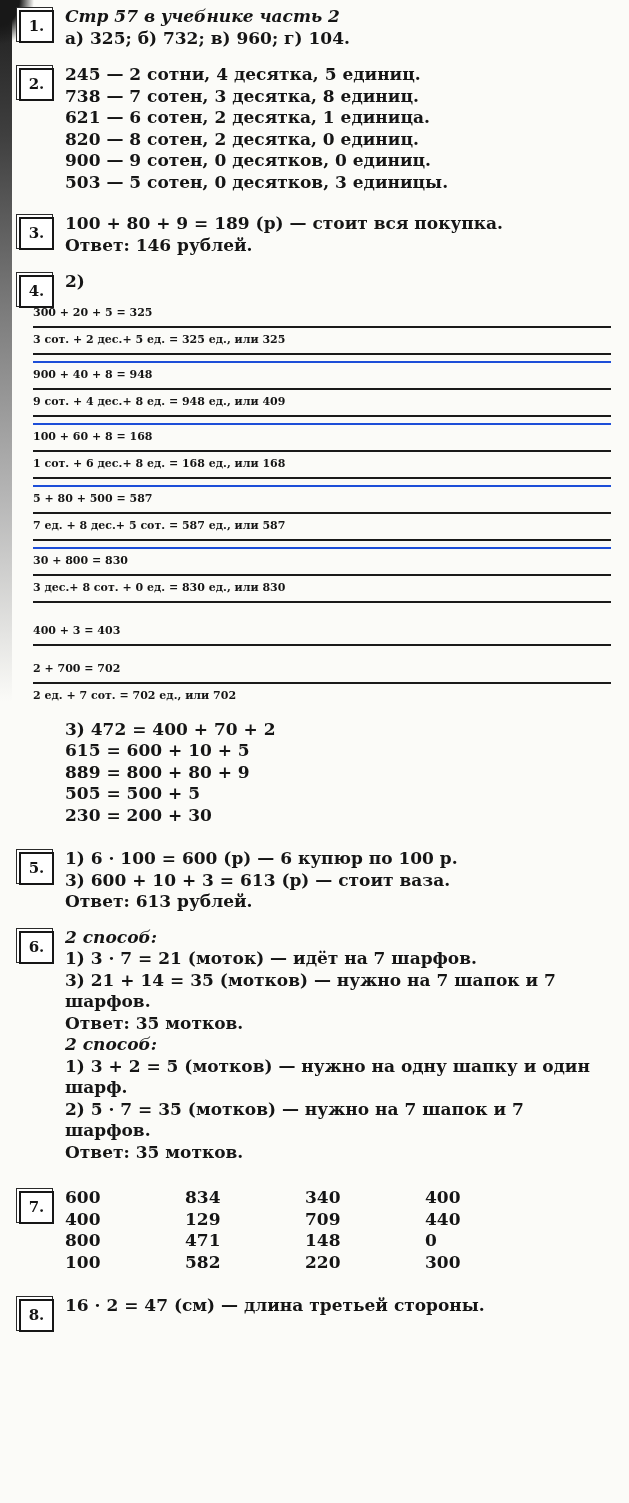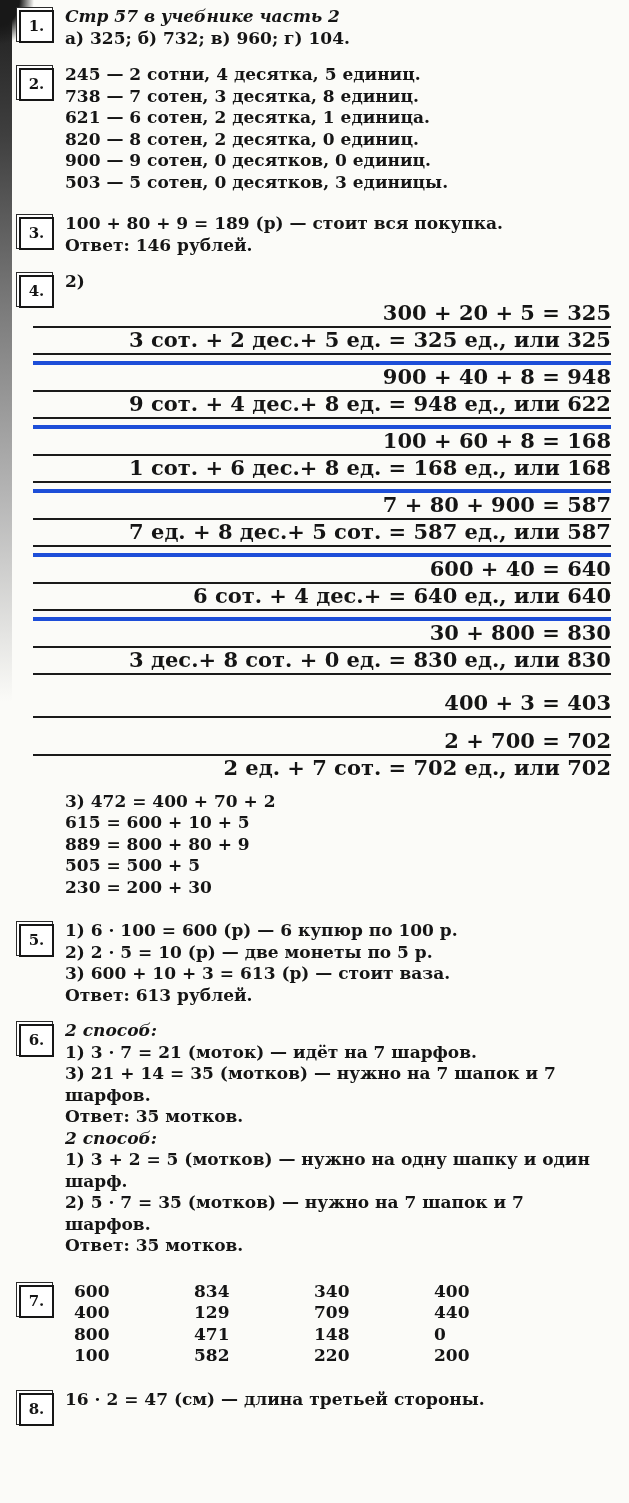--- a/index.html
+++ b/index.html
@@ -33,32 +33,32 @@
   #p1{margin-top:6px;}
   #p2{margin-top:15px;}
   #p3{margin-top:20px;}
   #p4{margin-top:15px;}
   #p5{margin-top:22px;}
   #p6{margin-top:14px;}
   #p7{margin-top:24px;}
   #p8{margin-top:22px;}
   
   .sum-table{margin:8px 0 10px -32px;width:578px;}
-  .group{border-top:4px solid #1d4ed8;margin-top:6px;}
+  .group{border-top:2px solid #1d4ed8;margin-top:6px;}
   .group:first-child{border-top:none;margin-top:0;}
   .trow{
-    text-align:right;padding:2px 0 3px;
+    text-align:left;padding:2px 0 3px;
     border-bottom:2px solid #1a1a1a;
-    font-size:21px;line-height:20px;
+    font-size:11px;line-height:20px;
   }
   .group:last-child .trow:last-child{border-bottom:none;}
   .group.gap-lg{border-top:none;margin-top:16px;}
   .group.tight{border-top:none;margin-top:11px;}
   
-  .numgrid{display:grid;grid-template-columns:120px 120px 120px 125px;margin-left:9px;}
+  .numgrid{display:grid;grid-template-columns:120px 120px 120px 125px;}
   .numgrid .cell{line-height:21.5px;}
 </style>
 </head>
 <body>
 
 <div class="edge-strip"></div>
 <div class="corner-blob"></div>
 
 <section class="problem" id="p1">
   <div class="numbox">
@@ -100,33 +100,29 @@
   </div>
   <div class="content">
     <div class="line">2)</div>
     <div class="sum-table">
       <div class="group">
         <div class="trow">300 + 20 + 5 = 325</div>
         <div class="trow">3 сот. + 2 дес.+ 5 ед. = 325 ед., или 325</div>
       </div>
       <div class="group">
         <div class="trow">900 + 40 + 8 = 948</div>
-        <div class="trow">9 сот. + 4 дес.+ 8 ед. = 948 ед., или 622</div>
+        <div class="trow">9 сот. + 4 дес.+ 8 ед. = 948 ед., или 409</div>
       </div>
       <div class="group">
         <div class="trow">100 + 60 + 8 = 168</div>
         <div class="trow">1 сот. + 6 дес.+ 8 ед. = 168 ед., или 168</div>
       </div>
       <div class="group">
-        <div class="trow">7 + 80 + 900 = 587</div>
+        <div class="trow">5 + 80 + 500 = 587</div>
         <div class="trow">7 ед. + 8 дес.+ 5 сот. = 587 ед., или 587</div>
-      </div>
-      <div class="group">
-        <div class="trow">600 + 40 = 640</div>
-        <div class="trow">6 сот. + 4 дес.+ = 640 ед., или 640</div>
       </div>
       <div class="group">
         <div class="trow">30 + 800 = 830</div>
         <div class="trow">3 дес.+ 8 сот. + 0 ед. = 830 ед., или 830</div>
       </div>
       <div class="group gap-lg">
         <div class="trow">400 + 3 = 403</div>
       </div>
       <div class="group tight">
         <div class="trow">2 + 700 = 702</div>
@@ -140,21 +136,20 @@
     <div class="line">230 = 200 + 30</div>
   </div>
 </section>
 
 <section class="problem" id="p5">
   <div class="numbox">
     <div class="numbox-inner">5.</div>
   </div>
   <div class="content">
     <div class="line">1) 6 · 100 = 600 (р) — 6 купюр по 100 р.</div>
-    <div class="line">2) 2 · 5 = 10 (р) — две монеты по 5 р.</div>
     <div class="line">3) 600 + 10 + 3 = 613 (р) — стоит ваза.</div>
     <div class="line">Ответ: 613 рублей.</div>
   </div>
 </section>
 
 <section class="problem" id="p6">
   <div class="numbox">
     <div class="numbox-inner">6.</div>
   </div>
   <div class="content">
@@ -183,21 +178,21 @@
       <div class="cell">129</div>
       <div class="cell">709</div>
       <div class="cell">440</div>
       <div class="cell">800</div>
       <div class="cell">471</div>
       <div class="cell">148</div>
       <div class="cell">0</div>
       <div class="cell">100</div>
       <div class="cell">582</div>
       <div class="cell">220</div>
-      <div class="cell">200</div>
+      <div class="cell">300</div>
     </div>
   </div>
 </section>
 
 <section class="problem" id="p8">
   <div class="numbox">
     <div class="numbox-inner">8.</div>
   </div>
   <div class="content">
     <div class="line">16 · 2 = 47 (см) — длина третьей стороны.</div>

